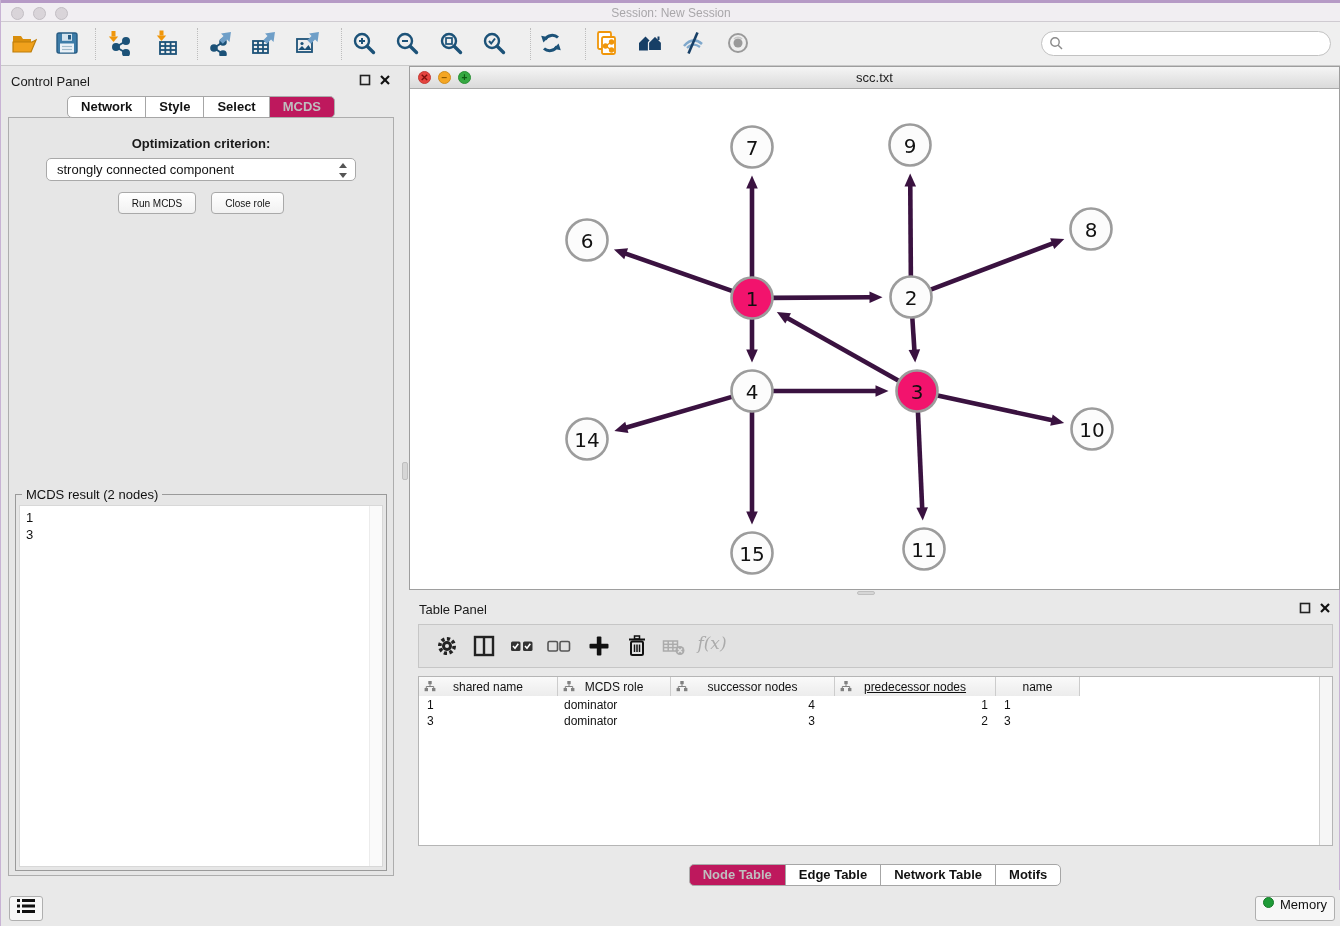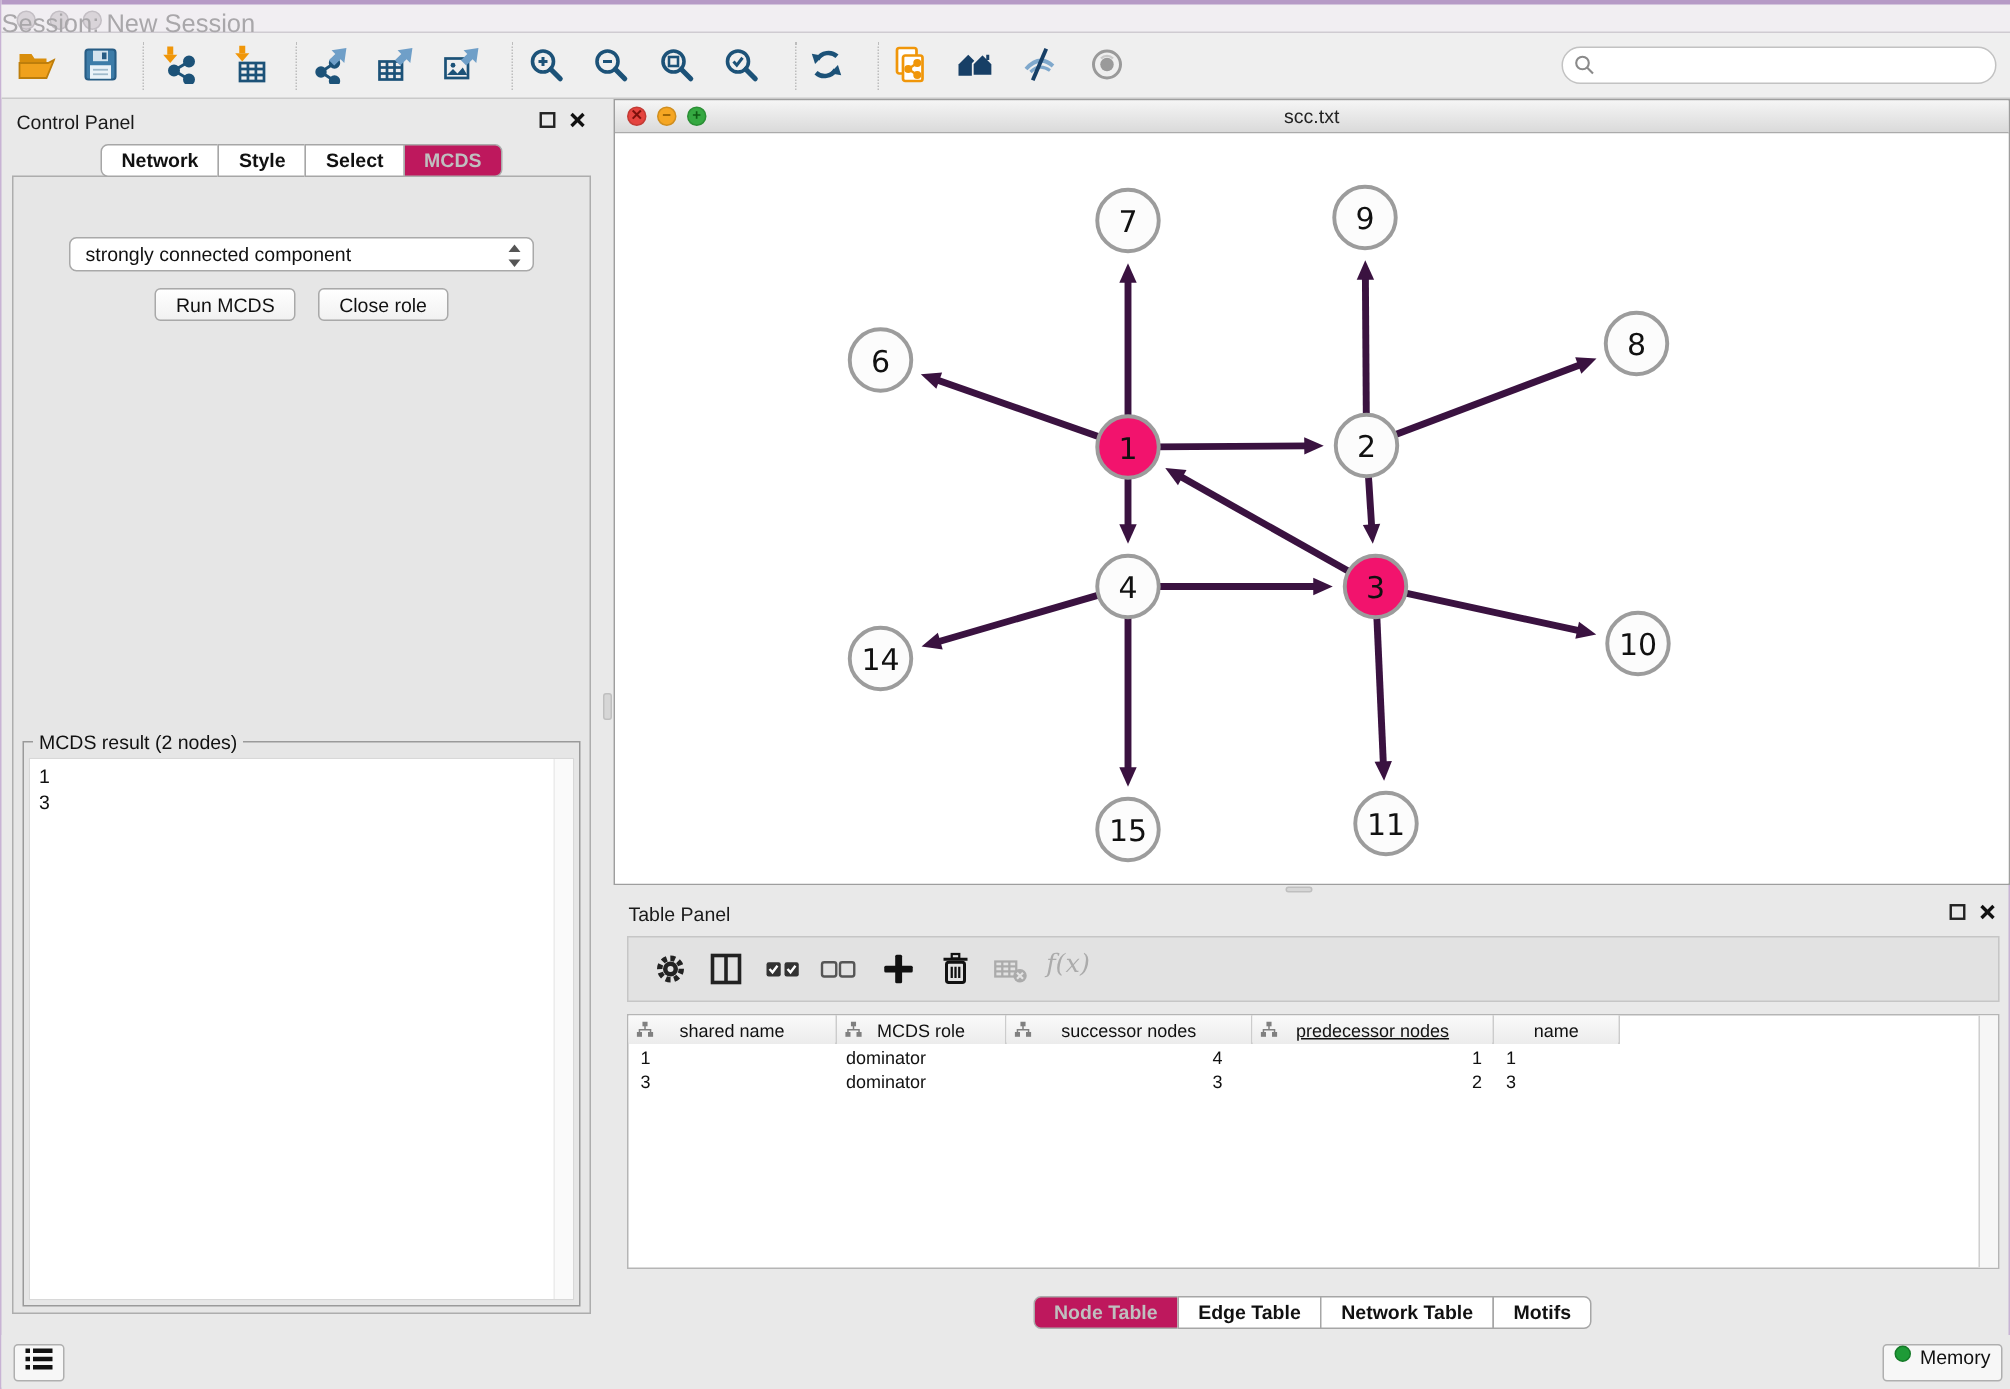--- a/index.html
+++ b/index.html
@@ -4,21 +4,21 @@
 <style>
   *{margin:0;padding:0;box-sizing:border-box}
   html,body{width:1340px;height:926px}
   body{font-family:"Liberation Sans",sans-serif;background:#E9E9E9;position:relative;overflow:hidden}
   #app{position:absolute;inset:0;border-left:1px solid #C8B3D4;border-right:1px solid #C8B3D4;border-bottom:1px solid #C8B3D4}
 
   
   .titlebar{position:absolute;left:0;top:0;width:1340px;height:22px;background:#F1EEF2;border-top:3px solid #B69AC6;border-bottom:1px solid #CFCBD1}
   .tl-dots{position:absolute;left:10px;top:4px;display:flex;gap:9px}
   .tl-dot{width:13px;height:13px;border-radius:50%;background:#D9D4D9;border:1px solid #C3BEC4}
-  .win-title{position:absolute;left:0;top:3px;width:100%;text-align:left;font-size:17px;color:#A9A7AA}
+  .win-title{position:absolute;left:0;top:3px;width:100%;text-align:center;font-size:12px;color:#A9A7AA}
 
   
   .toolbar{position:absolute;left:0;top:22px;width:1340px;height:44px;background:#EFEFEF;border-bottom:1px solid #C9C9C9}
   .tbtn{position:absolute;top:2px;width:30px;height:38px;display:flex;align-items:center;justify-content:center;cursor:default}
   .tsep{position:absolute;top:6px;height:32px;width:0;border-left:1px dotted #BDBDBD}
   .search{position:absolute;left:1040px;top:9px;width:290px;height:25px;background:#fff;border:1px solid #C2C2C2;border-radius:13px;display:flex;align-items:center;padding-left:7px;gap:4px}
   .search input{border:none;outline:none;flex:1;height:20px;font-size:13px;background:transparent;font-family:"Liberation Sans",sans-serif}
 
   
   .control-panel{position:absolute;left:0;top:68px;width:400px;height:822px}
@@ -31,21 +31,21 @@
   .seg-tab{height:22px;line-height:20px;padding:0 13px;background:#FFFFFF;border:1px solid #A6A6A6;margin-left:-1px;font-size:13px;font-weight:bold;color:#111;cursor:default;white-space:nowrap}
   .seg-tab:first-child{border-radius:5px 0 0 5px;margin-left:0}
   .seg-tab:last-child{border-radius:0 5px 5px 0}
   .seg-tab.selected{background:#be185d;color:#BFBFBF;border-color:#ABABAB}
   .opt-label{position:absolute;left:0;top:68px;width:100%;text-align:center;font-size:13px;font-weight:bold;color:#1A1A1A}
   .dropdown{position:absolute;left:45px;top:90px;width:310px;height:23px;background:#fff;border:1px solid #A9A9A9;border-radius:5px;font-size:13px;line-height:21px;padding-left:10px;color:#111}
   .stepper{position:absolute;right:7px;top:3.5px;width:9px;height:15px}
   .stepper:before{content:"";position:absolute;top:0;left:0;border-left:4.5px solid transparent;border-right:4.5px solid transparent;border-bottom:5.5px solid #555}
   .stepper:after{content:"";position:absolute;bottom:0;left:0;border-left:4.5px solid transparent;border-right:4.5px solid transparent;border-top:5.5px solid #555}
   .btnrow{position:absolute;left:0;top:124px;width:100%;display:flex;justify-content:center;gap:15px}
-  .btn{height:22px;padding:0 13px;background:linear-gradient(#FFFFFF,#F1F1F1);border:1px solid #A9A9A9;border-radius:4px;font-size:13px;color:#111;font-family:"Liberation Sans",sans-serif}
+  .btn{height:22px;padding:0 13px;background:linear-gradient(#FFFFFF,#F1F1F1);border:1px solid #A9A9A9;border-radius:4px;font-size:10px;color:#111;font-family:"Liberation Sans",sans-serif}
   .fieldset{position:absolute;left:14px;top:426px;width:372px;height:377px;border:1px solid #9A9A9A}
   .fieldset .legend{position:absolute;left:6px;top:-8px;background:#E6E6E6;padding:0 4px;font-size:13px;color:#111}
   .fieldset .fcontent{position:absolute;left:3px;right:3px;top:10px;bottom:3px;background:#fff;border:1px solid #D8D8D8}
   .fieldset .ftrack{position:absolute;right:0;top:0;bottom:0;width:13px;background:#FAFAFA;border-left:1px solid #ECECEC}
   .result-text{padding:3px 6px;font-size:13px;line-height:17px;color:#111}
 
   
   .vsplit{position:absolute;left:400px;top:66px;width:8px;height:824px}
   .vsplit .grip{position:absolute;left:1px;top:396px;width:6px;height:18px;background:#D6D6D6;border:1px solid #BFBFBF;border-radius:2px}
   .hsplit{position:absolute;left:408px;top:590px;width:932px;height:6px}
@@ -281,20 +281,21 @@
         </svg>
       </span>
     </div>
     <div class="segbar cp-tabs">
         <span class="seg-tab">Network</span>
         <span class="seg-tab">Style</span>
         <span class="seg-tab">Select</span>
         <span class="seg-tab selected">MCDS</span>
       </div>
     <div class="cp-body"></div>
+    <div class="opt-label">Optimization criterion:</div>
     <div class="dropdown">
       <span>strongly connected component</span>
       <span class="stepper"></span>
     </div>
     <div class="btnrow">
       <button class="btn">Run MCDS</button>
       <button class="btn">Close role</button>
     </div>
     <div class="fieldset">
       <span class="legend">MCDS result (2 nodes)</span>

